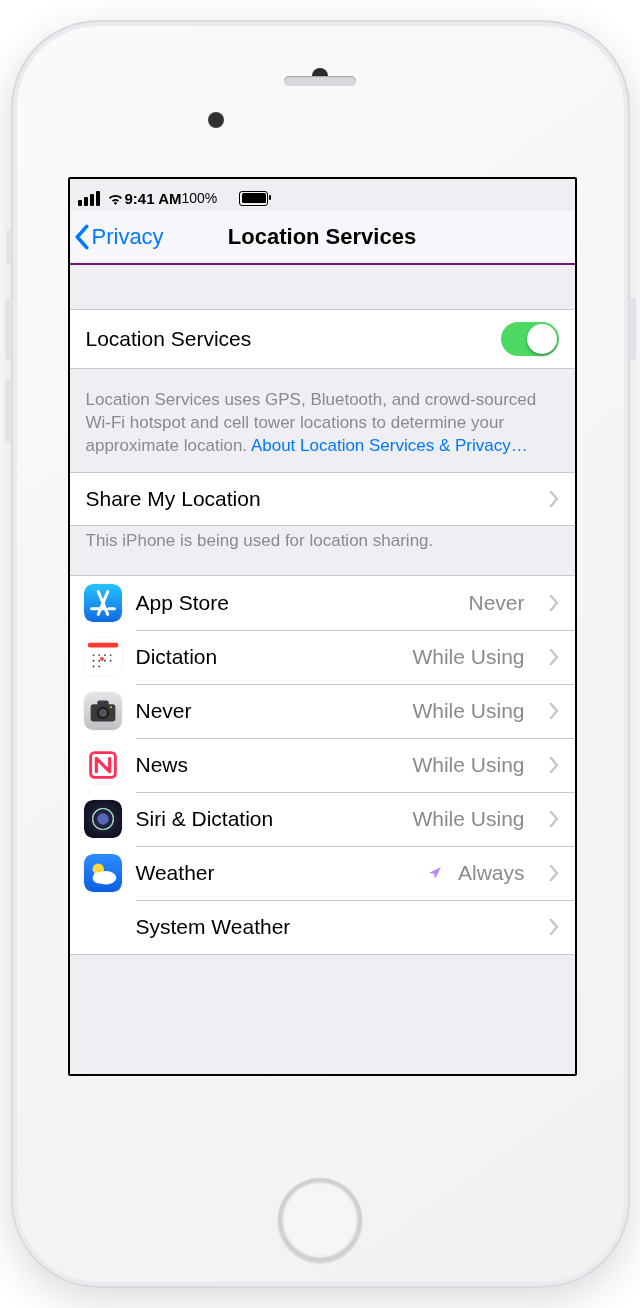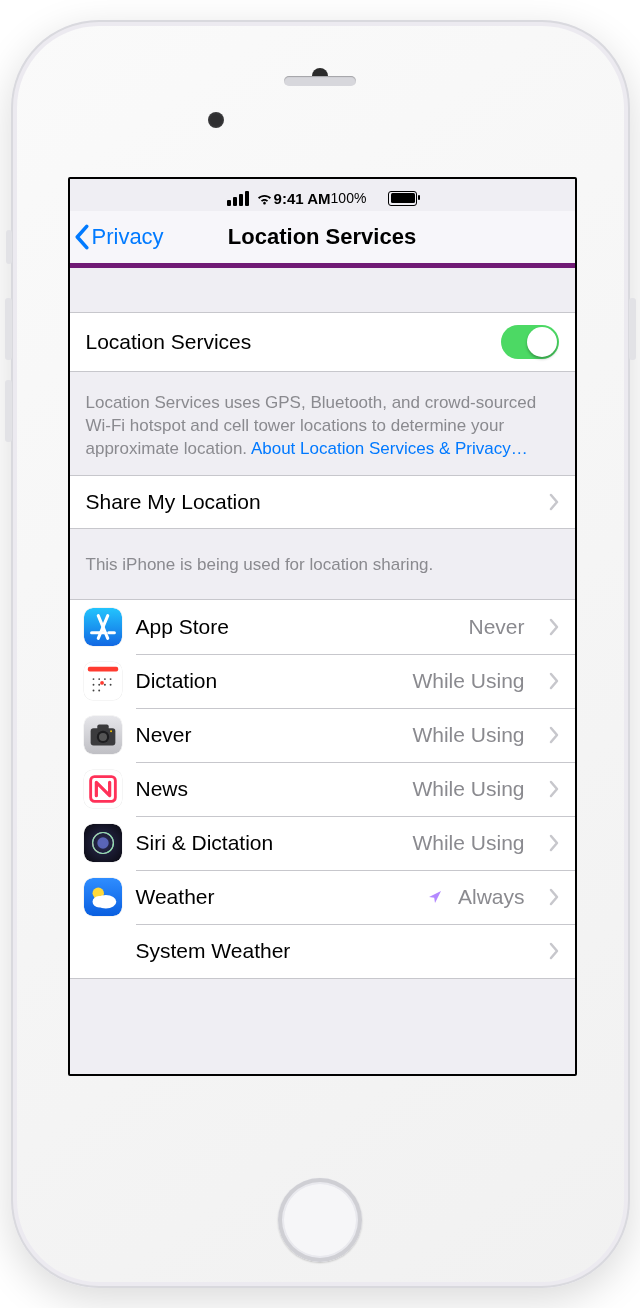--- a/index.html
+++ b/index.html
@@ -54,38 +54,38 @@
   }
   .screen{
     position:absolute;left:57px;top:157px;width:var(--screen-w);height:var(--screen-h);
     background:var(--bg);
     border:2px solid #000;border-radius:2px;
     overflow:hidden;
     font-size:20px;
   }
   
   .status{
-    height:26px;display:flex;align-items:center;justify-content:center;
+    height:26px;display:flex;align-items:center;justify-content:flex-start;
     padding:6px 8px 0 8px;
   }
   .status .left,.status .right{display:flex;align-items:center;gap:6px;}
   .sig{display:flex;align-items:flex-end;gap:2px;}
   .sig i{width:4px;background:#000;display:block;border-radius:1px;}
   .sig i:nth-child(1){height:6px;} .sig i:nth-child(2){height:9px;}
   .sig i:nth-child(3){height:12px;} .sig i:nth-child(4){height:15px;}
   .wifi svg{width:19px;height:14px;display:block;}
   .clock{font-size:15px;font-weight:600;}
   .batt{display:flex;align-items:center;gap:22px;font-size:14px;}
   .batt .body{width:27px;height:13px;border:1.5px solid #000;border-radius:3px;position:relative;}
   .batt .body::after{content:"";position:absolute;right:-4px;top:3px;width:2.5px;height:5px;background:#000;border-radius:1px;}
   .batt .fill{position:absolute;inset:1.5px;background:#000;border-radius:1.5px;}
   
   .nav{
     height:52px;display:flex;align-items:center;justify-content:center;position:relative;
-    border-bottom:5px solid #701a75;
+    border-bottom:2px solid #701a75;
     background:#f7f6fa;
   }
   .nav .back{position:absolute;left:4px;top:0;bottom:0;display:flex;align-items:center;gap:2px;
     color:var(--nav-blue);font-size:22px;}
   .nav .back svg{width:16px;height:26px;}
   .nav .title{font-size:22px;font-weight:600;}
   
   .section-spacer{height:44px;}
   .group{background:var(--row-bg);border-top:1px solid var(--divider);border-bottom:1px solid var(--divider);}
   .row{
@@ -101,21 +101,21 @@
   .chev{color:var(--chevron);margin-left:10px;}
   .arrow-indicator{color:#b388ff;margin-right:2px;}
   .arrow-indicator svg{width:14px;height:14px;display:block;}
   
   .toggle{width:58px;height:34px;border-radius:34px;background:var(--green);position:relative;box-shadow:inset 0 0 0 1.5px rgba(0,0,0,0);}
   .toggle .knob{position:absolute;right:2px;top:2px;width:30px;height:30px;border-radius:50%;
     background:#fff;box-shadow:0 2px 3px rgba(0,0,0,.3);}
   
   .footer{padding:20px 16px 14px 16px;color:var(--sub);font-size:17px;line-height:1.35;}
   .footer a{color:var(--link);text-decoration:none;}
-  .footer.small{padding:25px 16px 22px 16px;}
+  .footer.small{padding:4px 16px 22px 16px;}
   
   .apps .row{padding:8px 16px 8px 14px;min-height:54px;}
   .apps .row + .row::before{
     content:"";position:absolute;left:66px;right:0;top:0;height:1px;background:var(--divider);
   }
   .app-icon{width:38px;height:38px;border-radius:9px;flex:0 0 38px;display:flex;align-items:center;justify-content:center;
     box-shadow:0 0 0 .5px rgba(0,0,0,.08);}
   .app-icon svg{width:100%;height:100%;display:block;border-radius:9px;}
   .app-name{font-size:21px;}
 </style>

